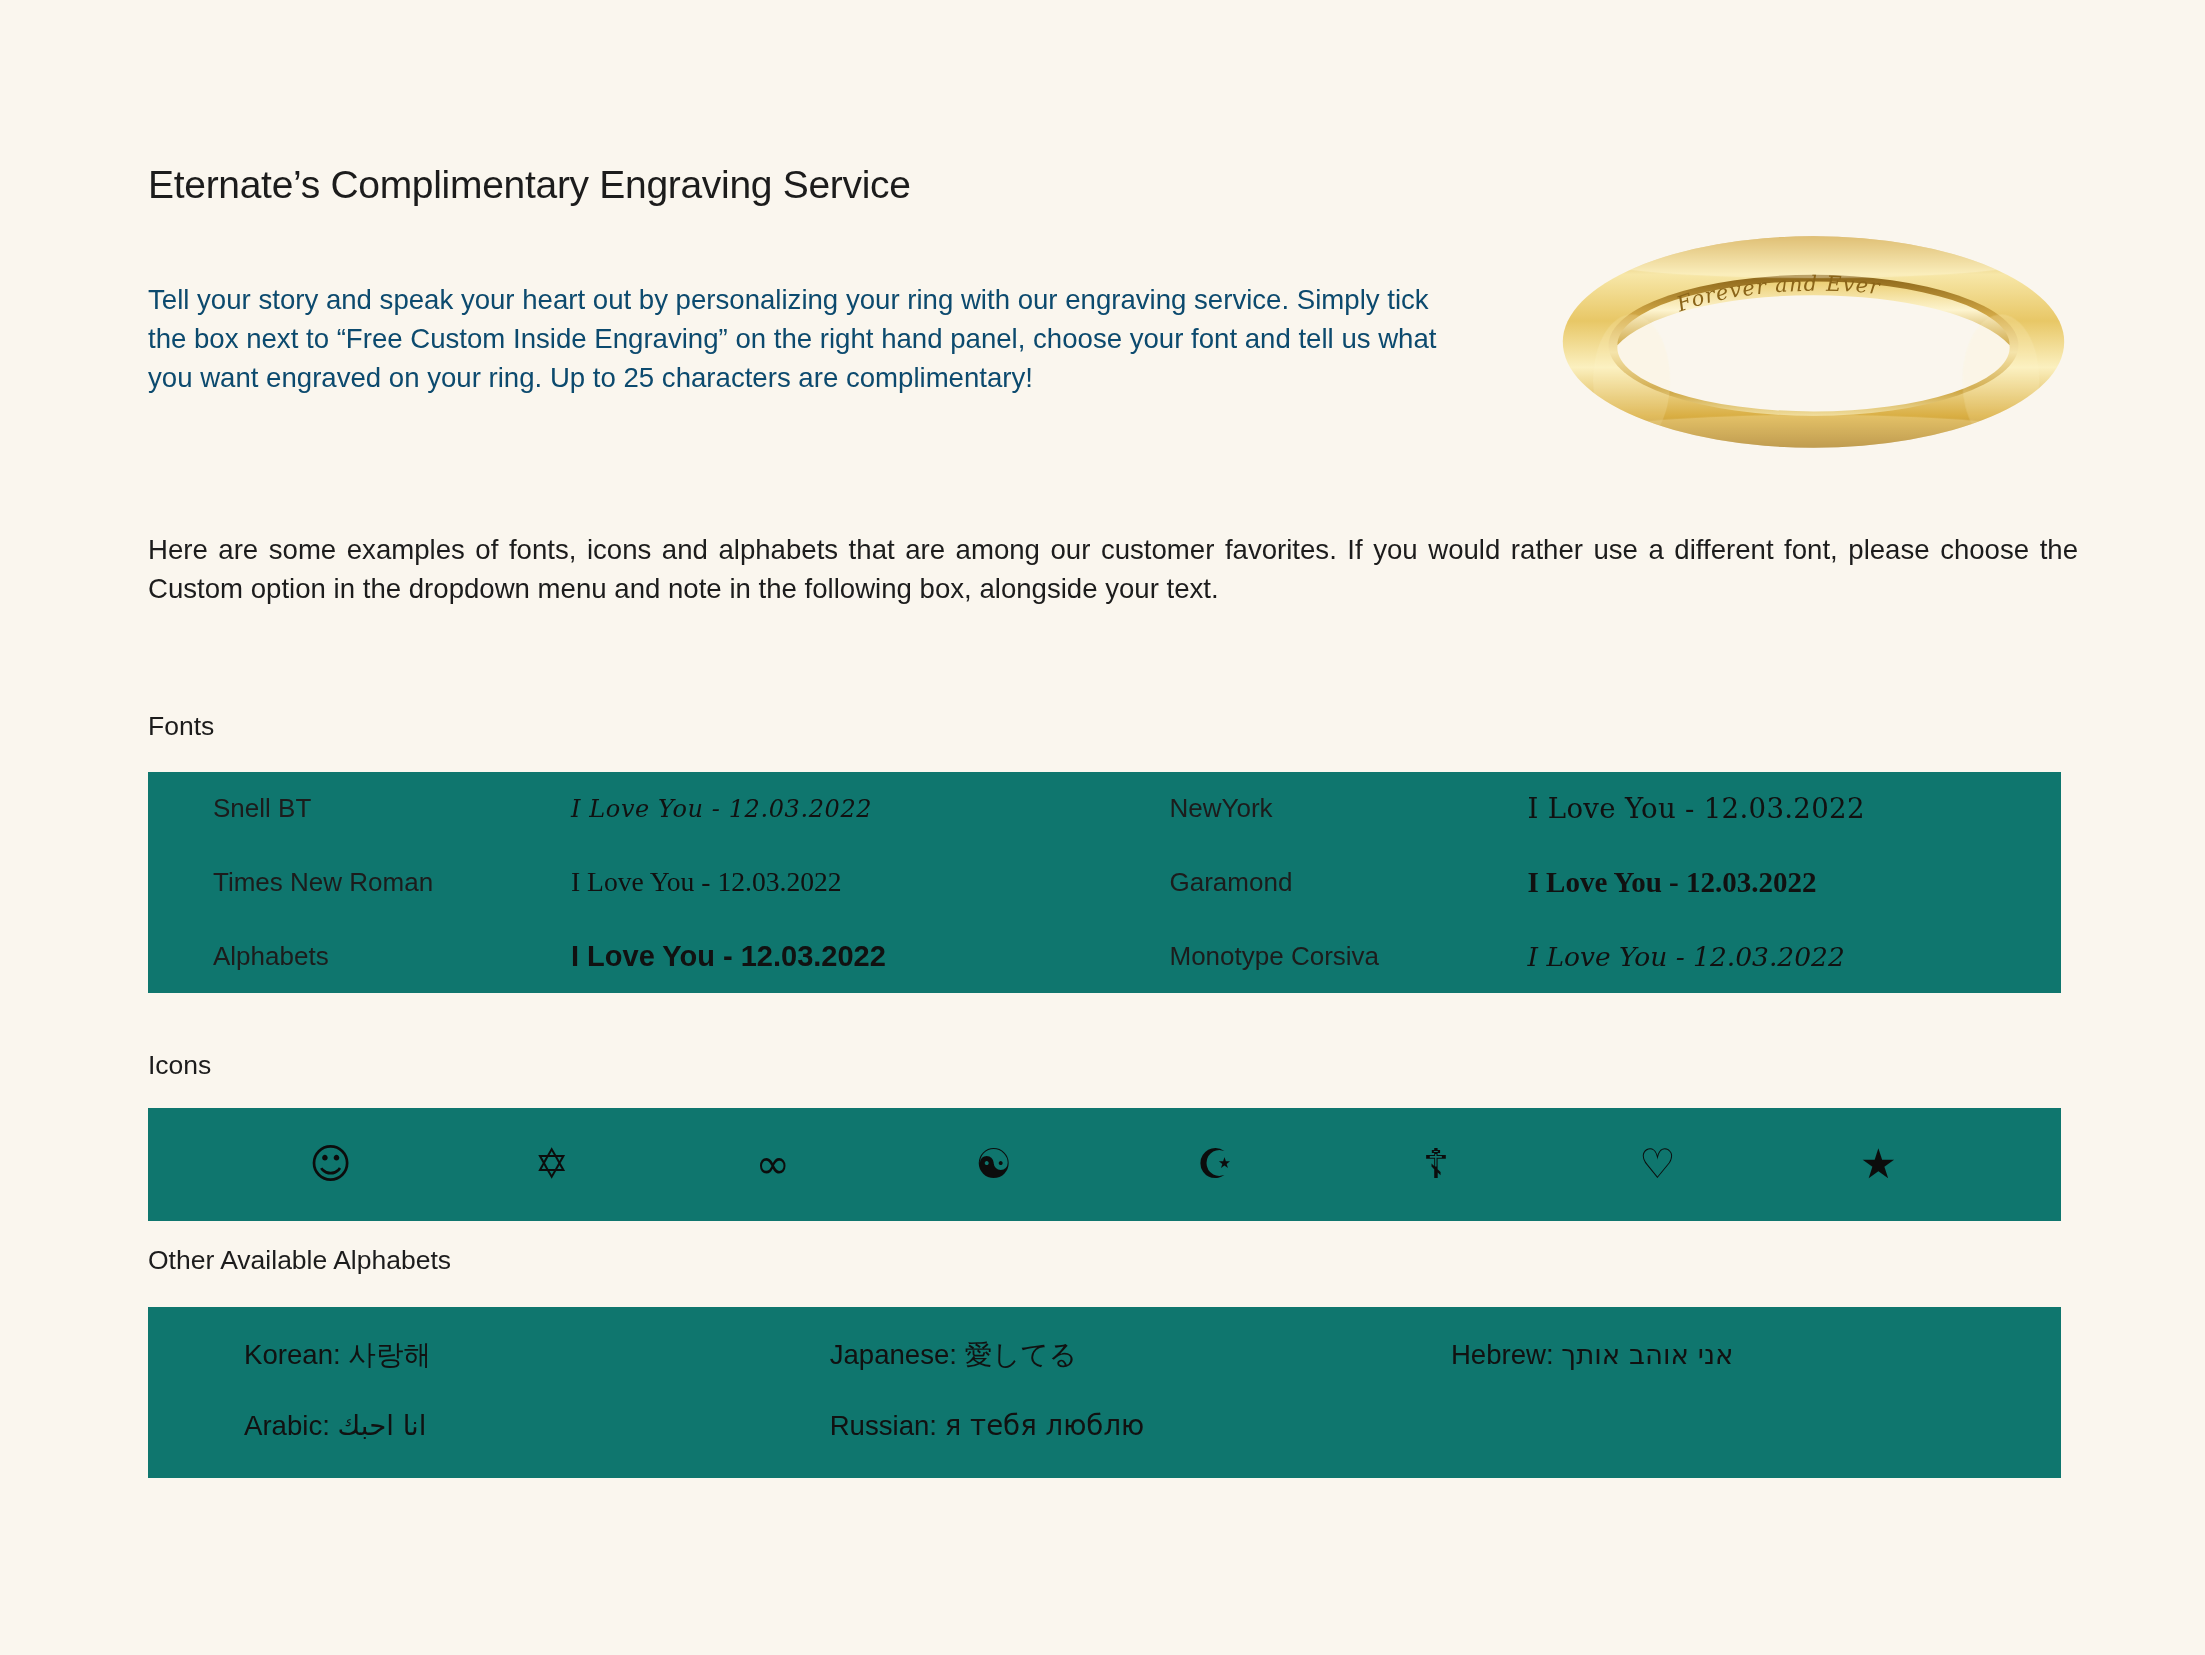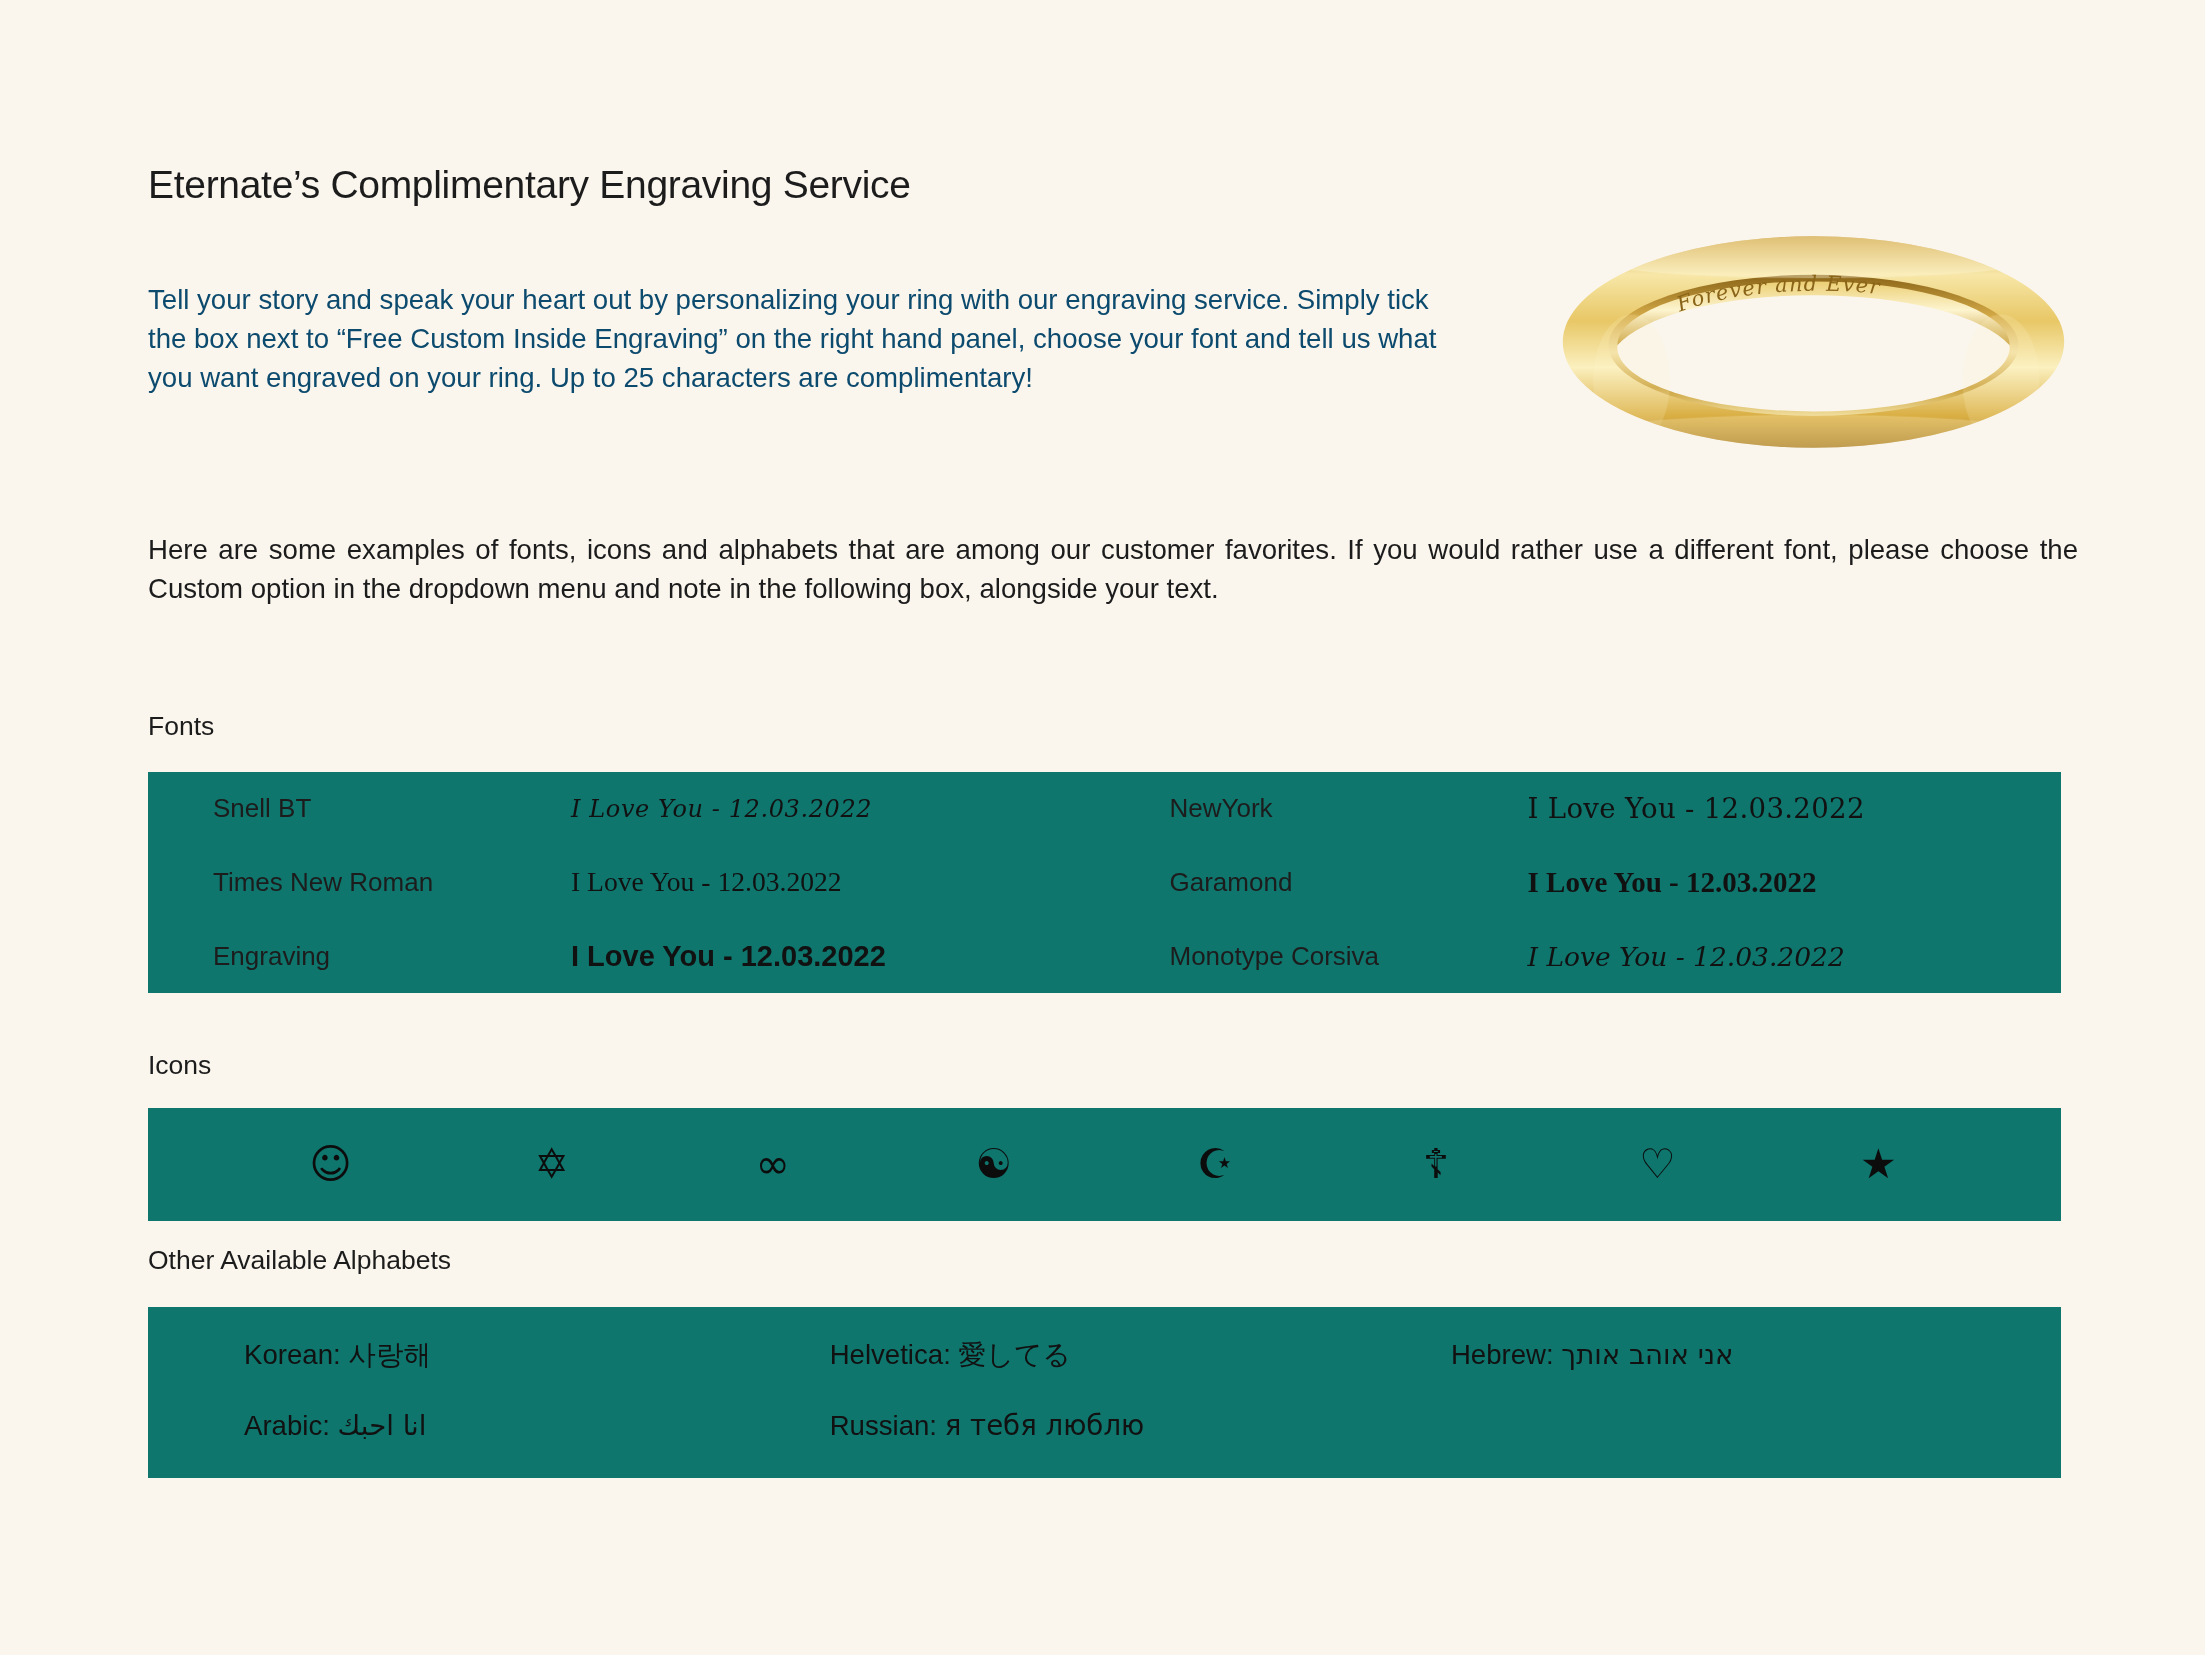--- a/index.html
+++ b/index.html
@@ -242,21 +242,21 @@
       </div>
       <div class="font-cell">
         <span class="font-name">Times New Roman</span>
         <span class="font-sample s-times">I Love You - 12.03.2022</span>
       </div>
       <div class="font-cell">
         <span class="font-name">Garamond</span>
         <span class="font-sample s-garamond">I Love You - 12.03.2022</span>
       </div>
       <div class="font-cell">
-        <span class="font-name">Engraving</span>
+        <span class="font-name">Alphabets</span>
         <span class="font-sample s-helv">I Love You - 12.03.2022</span>
       </div>
       <div class="font-cell">
         <span class="font-name">Monotype Corsiva</span>
         <span class="font-sample s-corsiva">I Love You - 12.03.2022</span>
       </div>
     </div>
   </div>
 
   <div class="section-label" id="label-icons">Icons</div>
@@ -274,21 +274,21 @@
   </div>
 
   <div class="section-label" id="label-alpha">Other Available Alphabets</div>
   <div class="panel" id="panel-alpha">
     <div class="alpha-grid">
       <div class="alpha-cell c1">
         <span class="alpha-label">Korean:</span>
         <span class="alpha-text">사랑해</span>
       </div>
       <div class="alpha-cell c2">
-        <span class="alpha-label">Helvetica:</span>
+        <span class="alpha-label">Japanese:</span>
         <span class="alpha-text">愛してる</span>
       </div>
       <div class="alpha-cell c3">
         <span class="alpha-label">Hebrew:</span>
         <span class="alpha-text">אני אוהב אותך</span>
       </div>
       <div class="alpha-cell c1">
         <span class="alpha-label">Arabic:</span>
         <span class="alpha-text">انا احبك</span>
       </div>

